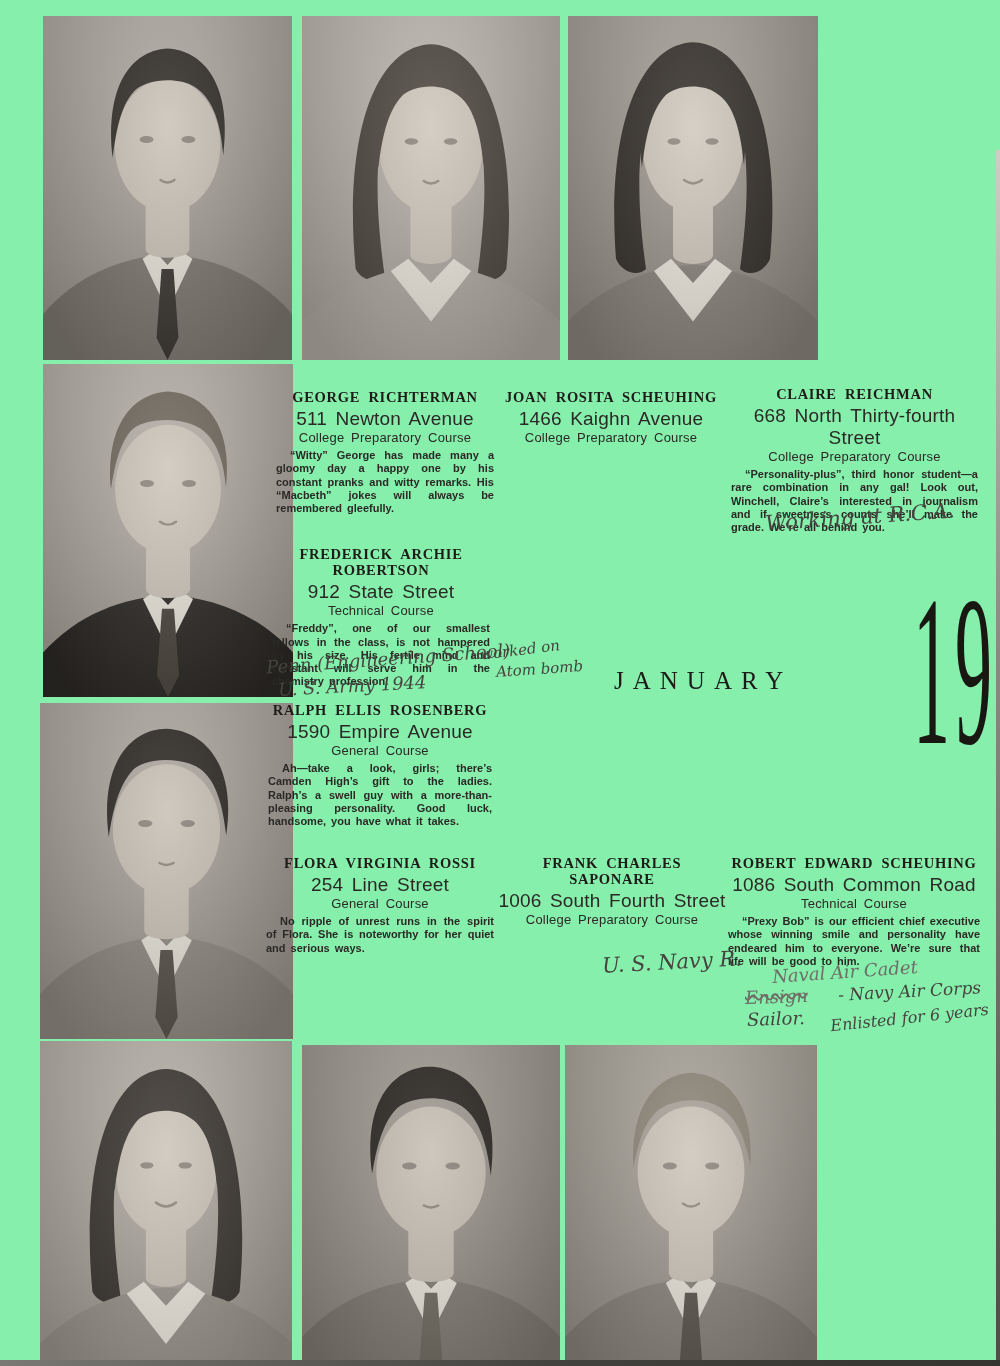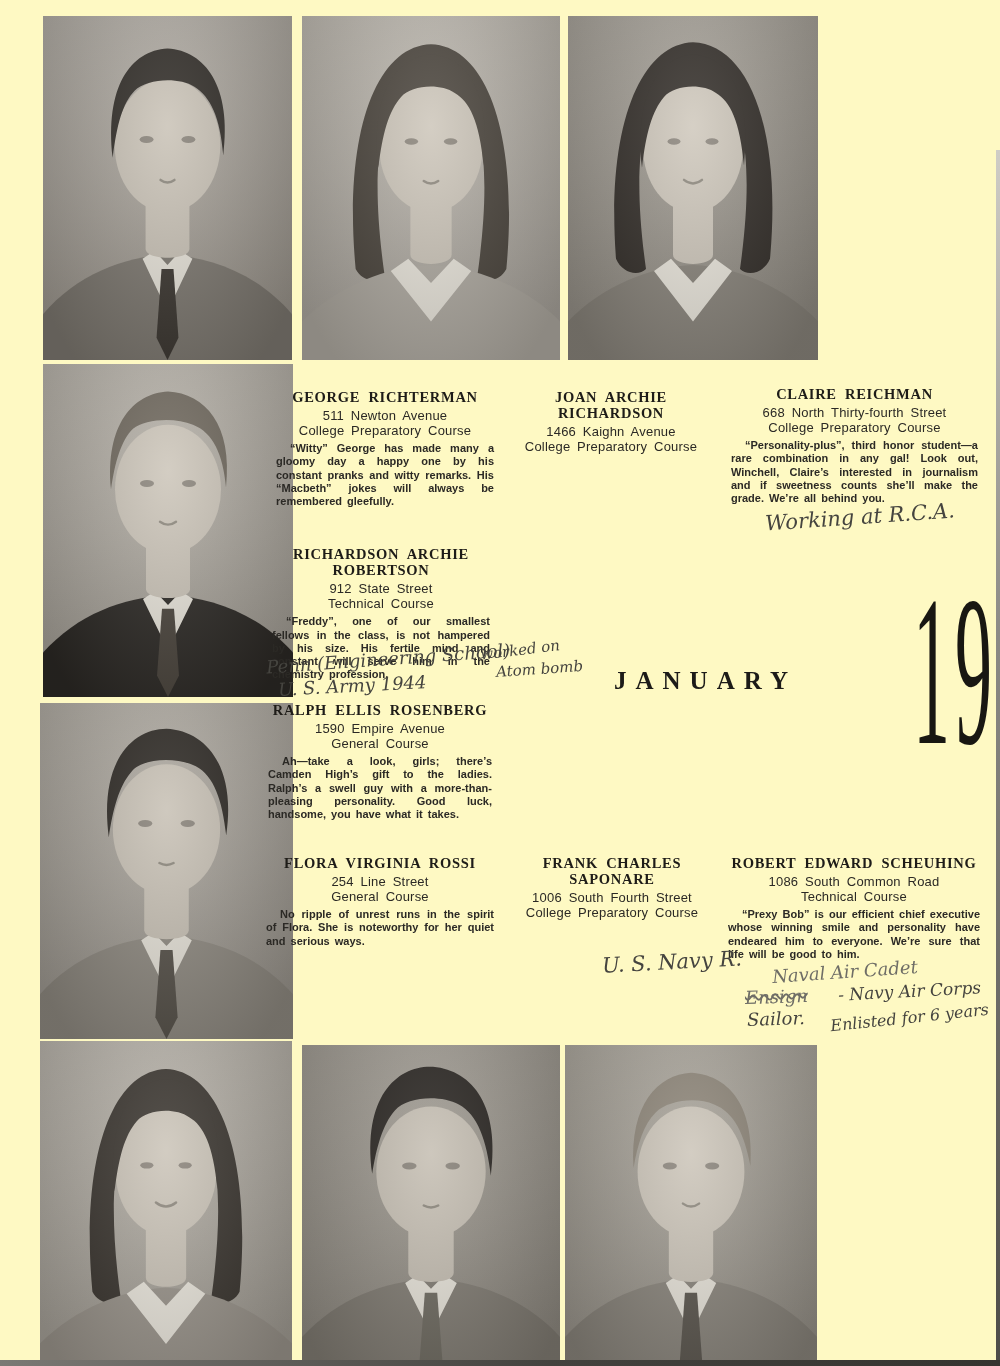--- a/index.html
+++ b/index.html
@@ -1,16 +1,16 @@
 <!DOCTYPE html>
 <html><head>
 <meta charset="utf-8">
 <style>
   html,body{margin:0;padding:0;background:#888;}
-  .page{position:relative;width:1000px;height:1366px;background:#fef9c3;overflow:hidden;
+  .page{position:relative;width:1000px;height:1366px;background:#86efac;overflow:hidden;
         font-family:"Liberation Sans",sans-serif;color:#26241f;}
   
   .photo{position:absolute;overflow:hidden;}
   .photo svg{display:block;width:100%;height:100%;}
   .photo::after{content:'';position:absolute;inset:0;
         background:radial-gradient(ellipse at 50% 32%,rgba(255,255,255,.14),rgba(0,0,0,.20) 88%);}
   .p-suit{fill:var(--suit);} .p-skin{fill:var(--skin);} .p-hair{fill:var(--hair);}
   .p-shirt{fill:var(--shirt);} .p-tie{fill:var(--tie,#44403a);}
   .p-face ellipse{fill:rgba(40,36,30,.40);} 
   .p-face path{stroke:rgba(40,36,30,.38);fill:none;stroke-width:2.4;stroke-linecap:round;}
@@ -27,35 +27,35 @@
   .photo6{left:0;top:1025px;width:252px;height:341px;background:linear-gradient(165deg,#bab5ac,#9f9a91);
           --hair:#39342e;--skin:#cbc4b8;--suit:#9b958c;--shirt:#ece8de;}
   .photo7{left:262px;top:1029px;width:258px;height:337px;background:linear-gradient(165deg,#a39e95,#8b867d);
           --hair:#27231f;--skin:#c5beb2;--suit:#817c73;--shirt:#e8e4da;--tie:#6e6a60;}
   .photo8{left:525px;top:1029px;width:252px;height:337px;background:linear-gradient(165deg,#aea99f,#938e85);
           --hair:#8d8578;--skin:#ccc5b9;--suit:#8a857c;--shirt:#e8e4da;--tie:#5a554d;}
   
   .entry{position:absolute;text-align:center;}
   .entry-name{font-family:"Liberation Serif",serif;font-weight:bold;font-size:14.5px;
               letter-spacing:.7px;word-spacing:4px;line-height:1.12;color:#1e1c18;}
-  .entry-address{font-size:13px;margin-top:3px;letter-spacing:.2px;word-spacing:3px;color:#2b2925;}
+  .entry-address{font-size:19px;margin-top:3px;letter-spacing:.2px;word-spacing:3px;color:#2b2925;}
   .entry-course{font-size:13px;letter-spacing:.2px;word-spacing:3px;color:#2b2925;}
   .entry-bio{font-size:11px;line-height:1.2;text-align:justify;text-indent:14px;
              margin:4px 0 0;word-spacing:2px;color:#2b2925;font-weight:bold;}
   .e-richterman{left:276px;top:389px;width:218px;}
   .e-richardson{left:501px;top:389px;width:220px;}
   .e-reichman  {left:731px;top:386px;width:247px;}
   .e-robertson {left:272px;top:546px;width:218px;}
   .e-rosenberg {left:268px;top:702px;width:224px;}
   .e-rossi     {left:266px;top:855px;width:228px;}
   .e-saponare  {left:497px;top:855px;width:230px;}
   .e-scheuhing {left:728px;top:855px;width:252px;}
   
   .month{position:absolute;left:614px;top:667px;width:170px;text-align:left;
-         font-family:"Liberation Serif",serif;font-weight:bold;font-size:25px;
+         font-family:"Liberation Serif",serif;font-weight:normal;font-size:25px;
          letter-spacing:9px;color:#1c1b18;}
   .year{position:absolute;left:853px;top:563px;width:120px;text-align:right;
         font-family:"Liberation Serif",serif;font-size:148px;line-height:1;color:#181712;
         letter-spacing:10px;transform:scale(.5,1.45);transform-origin:100% 0;}
   
   .hw{position:absolute;font-family:"DejaVu Serif",serif;font-style:italic;
       color:#45443f;white-space:nowrap;}
   .hw-pencil{color:#6e6d66;}
   .hw-strike{text-decoration:line-through;text-decoration-style:wavy;text-decoration-thickness:2px;}
   .hw-reichman {left:765px;top:505px;font-size:21px;transform:rotate(-4deg);}
@@ -209,34 +209,34 @@
   </figure>
 
   <section class="entry e-richterman">
     <div class="entry-name">GEORGE RICHTERMAN</div>
     <div class="entry-address">511 Newton Avenue</div>
     <div class="entry-course">College Preparatory Course</div>
     <p class="entry-bio">“Witty” George has made many a gloomy day a happy one by his constant pranks and witty remarks. His “Macbeth” jokes will always be remembered gleefully.</p>
   </section>
 
   <section class="entry e-richardson">
-    <div class="entry-name">JOAN ARCHIE RICHARDSON</div>
+    <div class="entry-name">JOAN ROSITA SCHEUHING</div>
     <div class="entry-address">1466 Kaighn Avenue</div>
     <div class="entry-course">College Preparatory Course</div>
   </section>
 
   <section class="entry e-reichman">
     <div class="entry-name">CLAIRE REICHMAN</div>
     <div class="entry-address">668 North Thirty-fourth Street</div>
     <div class="entry-course">College Preparatory Course</div>
     <p class="entry-bio">“Personality-plus”, third honor student—a rare combination in any gal! Look out, Winchell, Claire’s interested in journalism and if sweetness counts she’ll make the grade. We’re all behind you.</p>
   </section>
 
   <section class="entry e-robertson">
-    <div class="entry-name">RICHARDSON ARCHIE ROBERTSON</div>
+    <div class="entry-name">FREDERICK ARCHIE ROBERTSON</div>
     <div class="entry-address">912 State Street</div>
     <div class="entry-course">Technical Course</div>
     <p class="entry-bio">“Freddy”, one of our smallest fellows in the class, is not hampered by his size. His fertile mind and constant will serve him in the chemistry profession.</p>
   </section>
 
   <section class="entry e-rosenberg">
     <div class="entry-name">RALPH ELLIS ROSENBERG</div>
     <div class="entry-address">1590 Empire Avenue</div>
     <div class="entry-course">General Course</div>
     <p class="entry-bio">Ah—take a look, girls; there’s Camden High’s gift to the ladies. Ralph’s a swell guy with a more-than-pleasing personality. Good luck, handsome, you have what it takes.</p>

